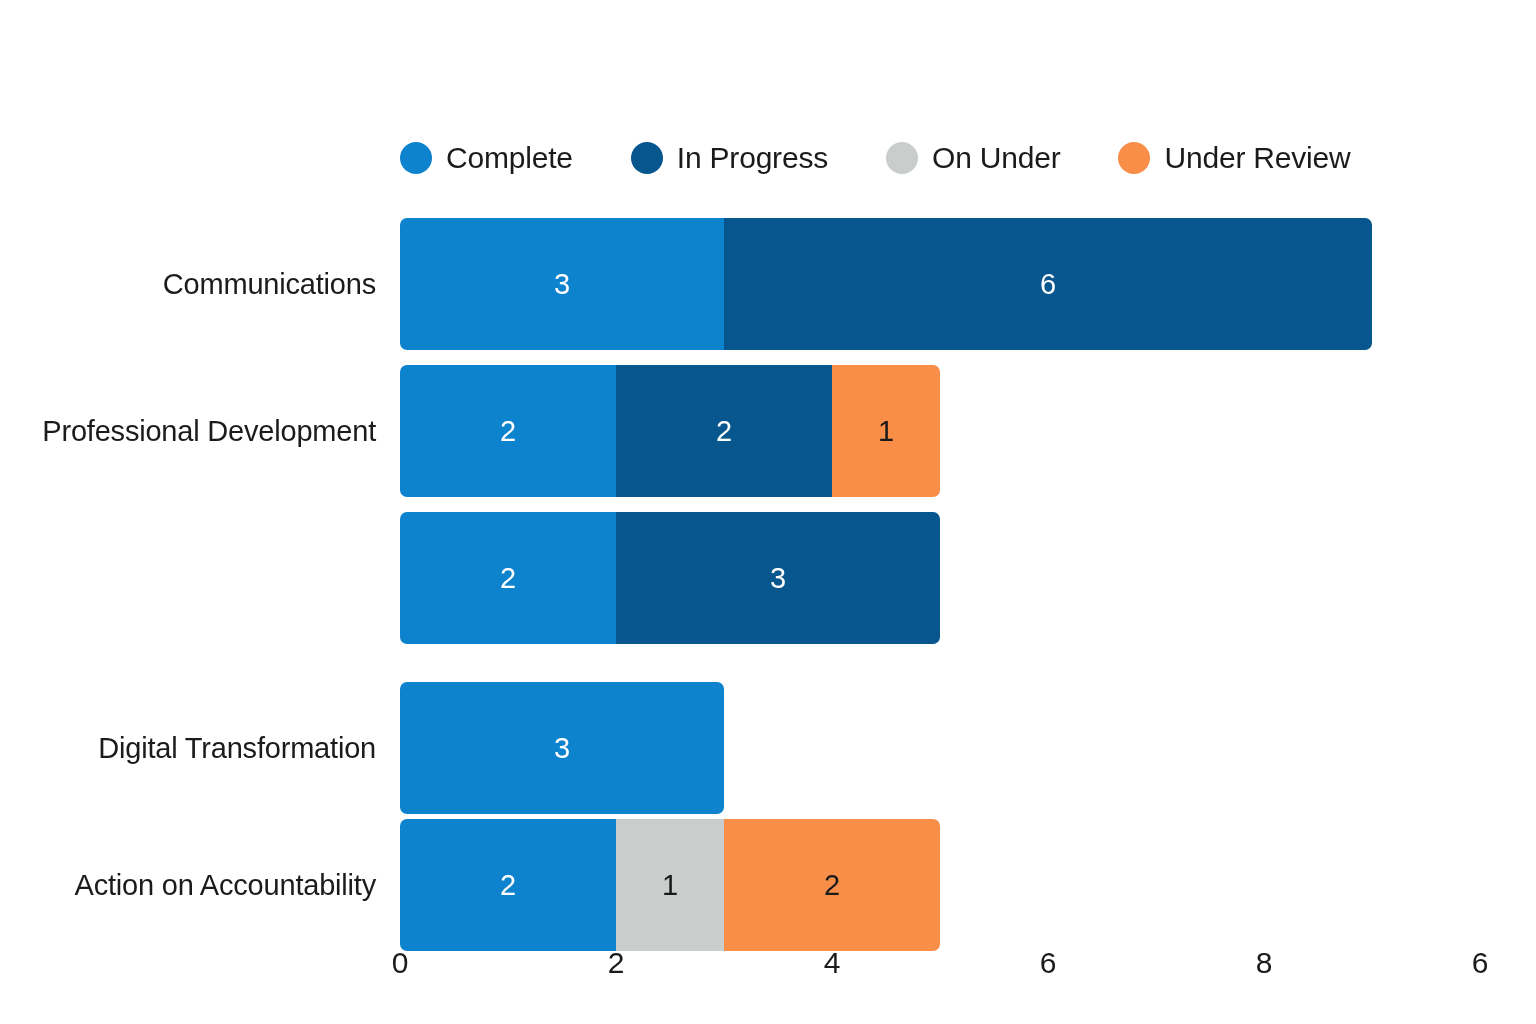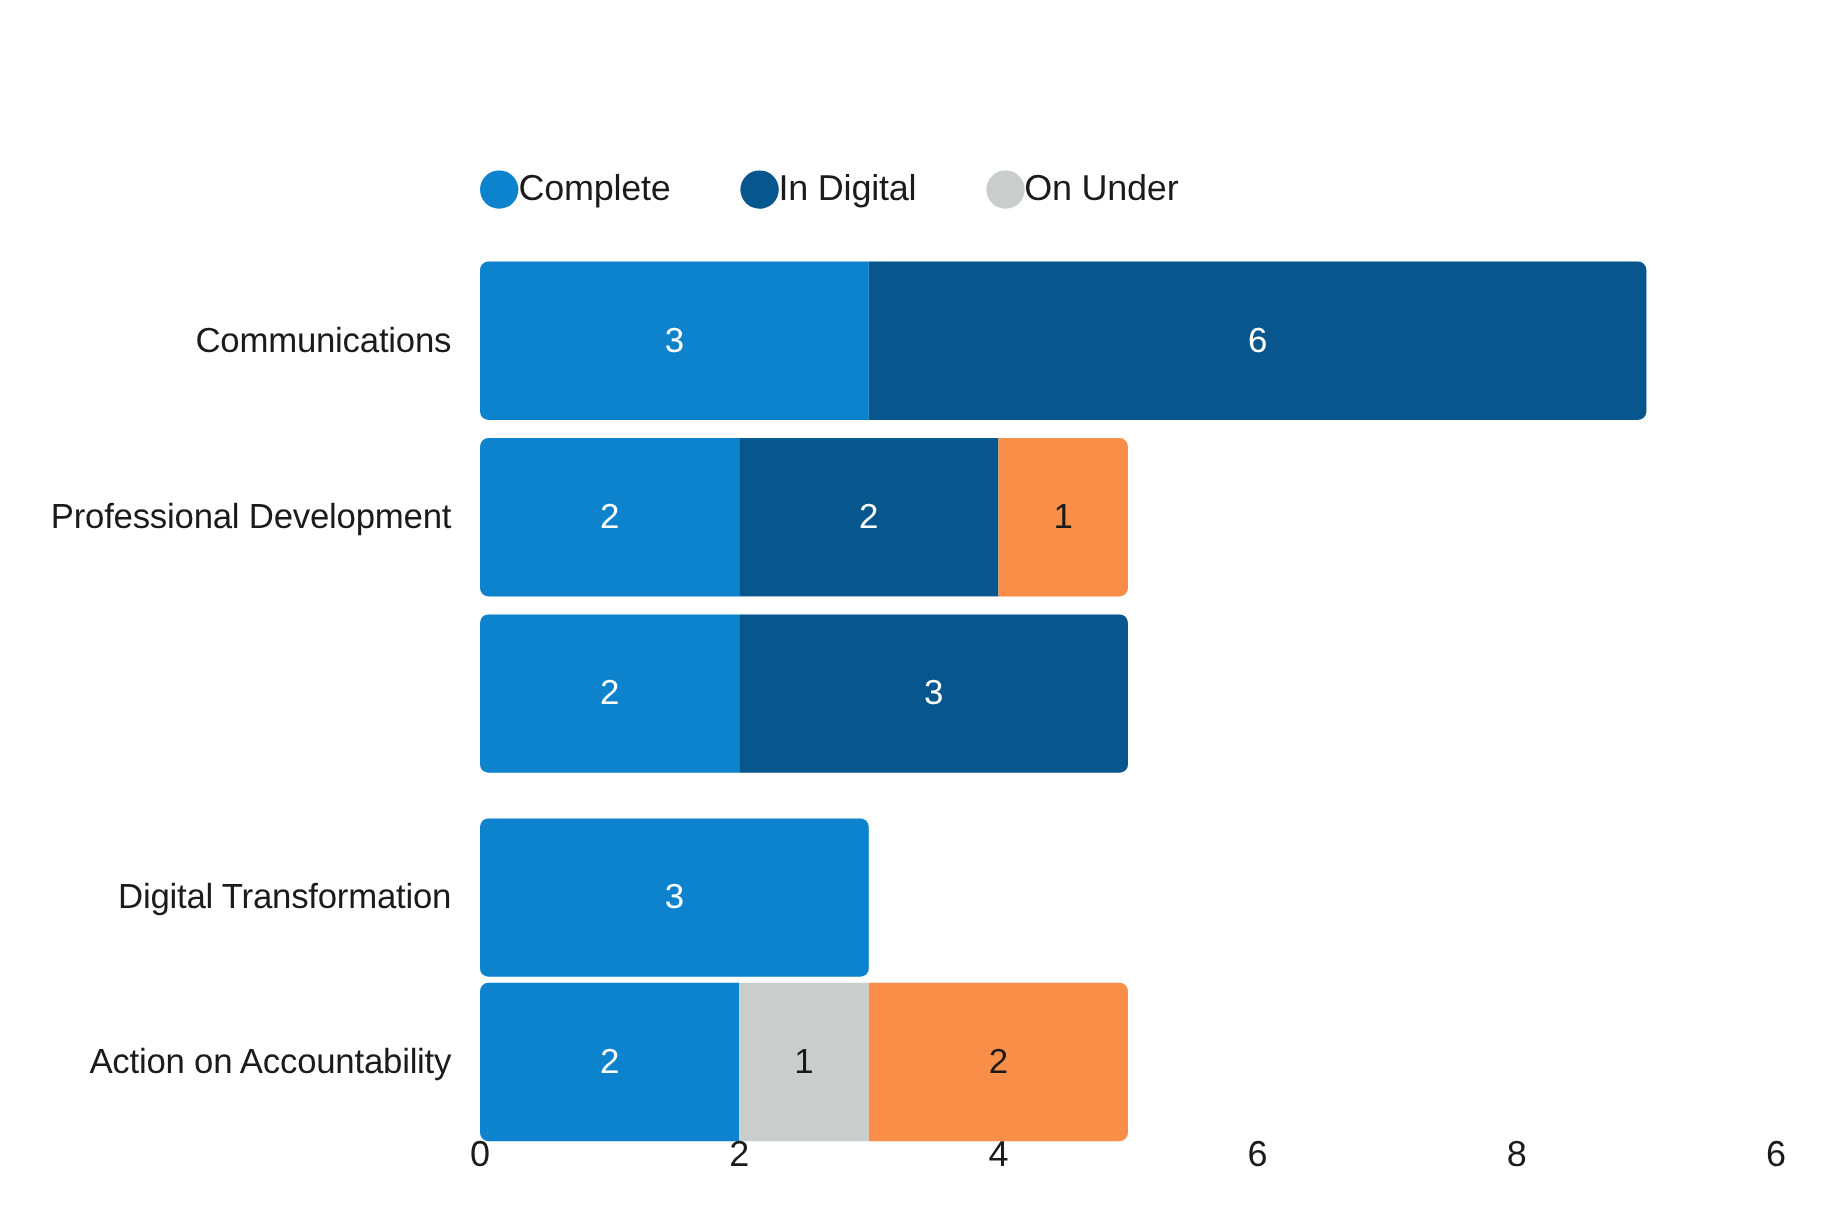--- a/index.html
+++ b/index.html
@@ -32,20 +32,21 @@
     display: flex;
     flex-direction: row;
     align-items: center;
     justify-content: flex-start;
     gap: 0px;
   }
   .legend-item {
     display: flex;
     flex-direction: row;
     align-items: center;
+    gap: 14px;
     margin-right: 58px;
     white-space: nowrap;
   }
   .legend-swatch {
     width: 32px;
     height: 32px;
     border-radius: 50%;
     flex: 0 0 auto;
   }
   .legend-label {
@@ -134,25 +135,29 @@
 
 <div id="chart-root">
 
   <div id="legend">
       <div class="legend-item">
         <span class="legend-swatch" style="background: rgb(14, 131, 205);"></span>
         <span class="legend-label">Complete</span>
       </div>
       <div class="legend-item">
         <span class="legend-swatch" style="background: rgb(7, 86, 142);"></span>
-        <span class="legend-label">In Digital</span>
+        <span class="legend-label">In Progress</span>
       </div>
       <div class="legend-item">
         <span class="legend-swatch" style="background: rgb(201, 206, 205);"></span>
         <span class="legend-label">On Under</span>
+      </div>
+      <div class="legend-item">
+        <span class="legend-swatch" style="background: rgb(249, 142, 72);"></span>
+        <span class="legend-label">Under Review</span>
       </div>
     </div>
 
   <div id="plot">
       <div class="row" style="top: 18px;">
         <div class="row-label">Communications</div>
         <div class="bar-track">
           <div class="seg first" style="left: 0px; width: 324px; background: rgb(14, 131, 205);">
             <span class="seg-value" style="color: rgb(255, 255, 255);">3</span>
           </div>

